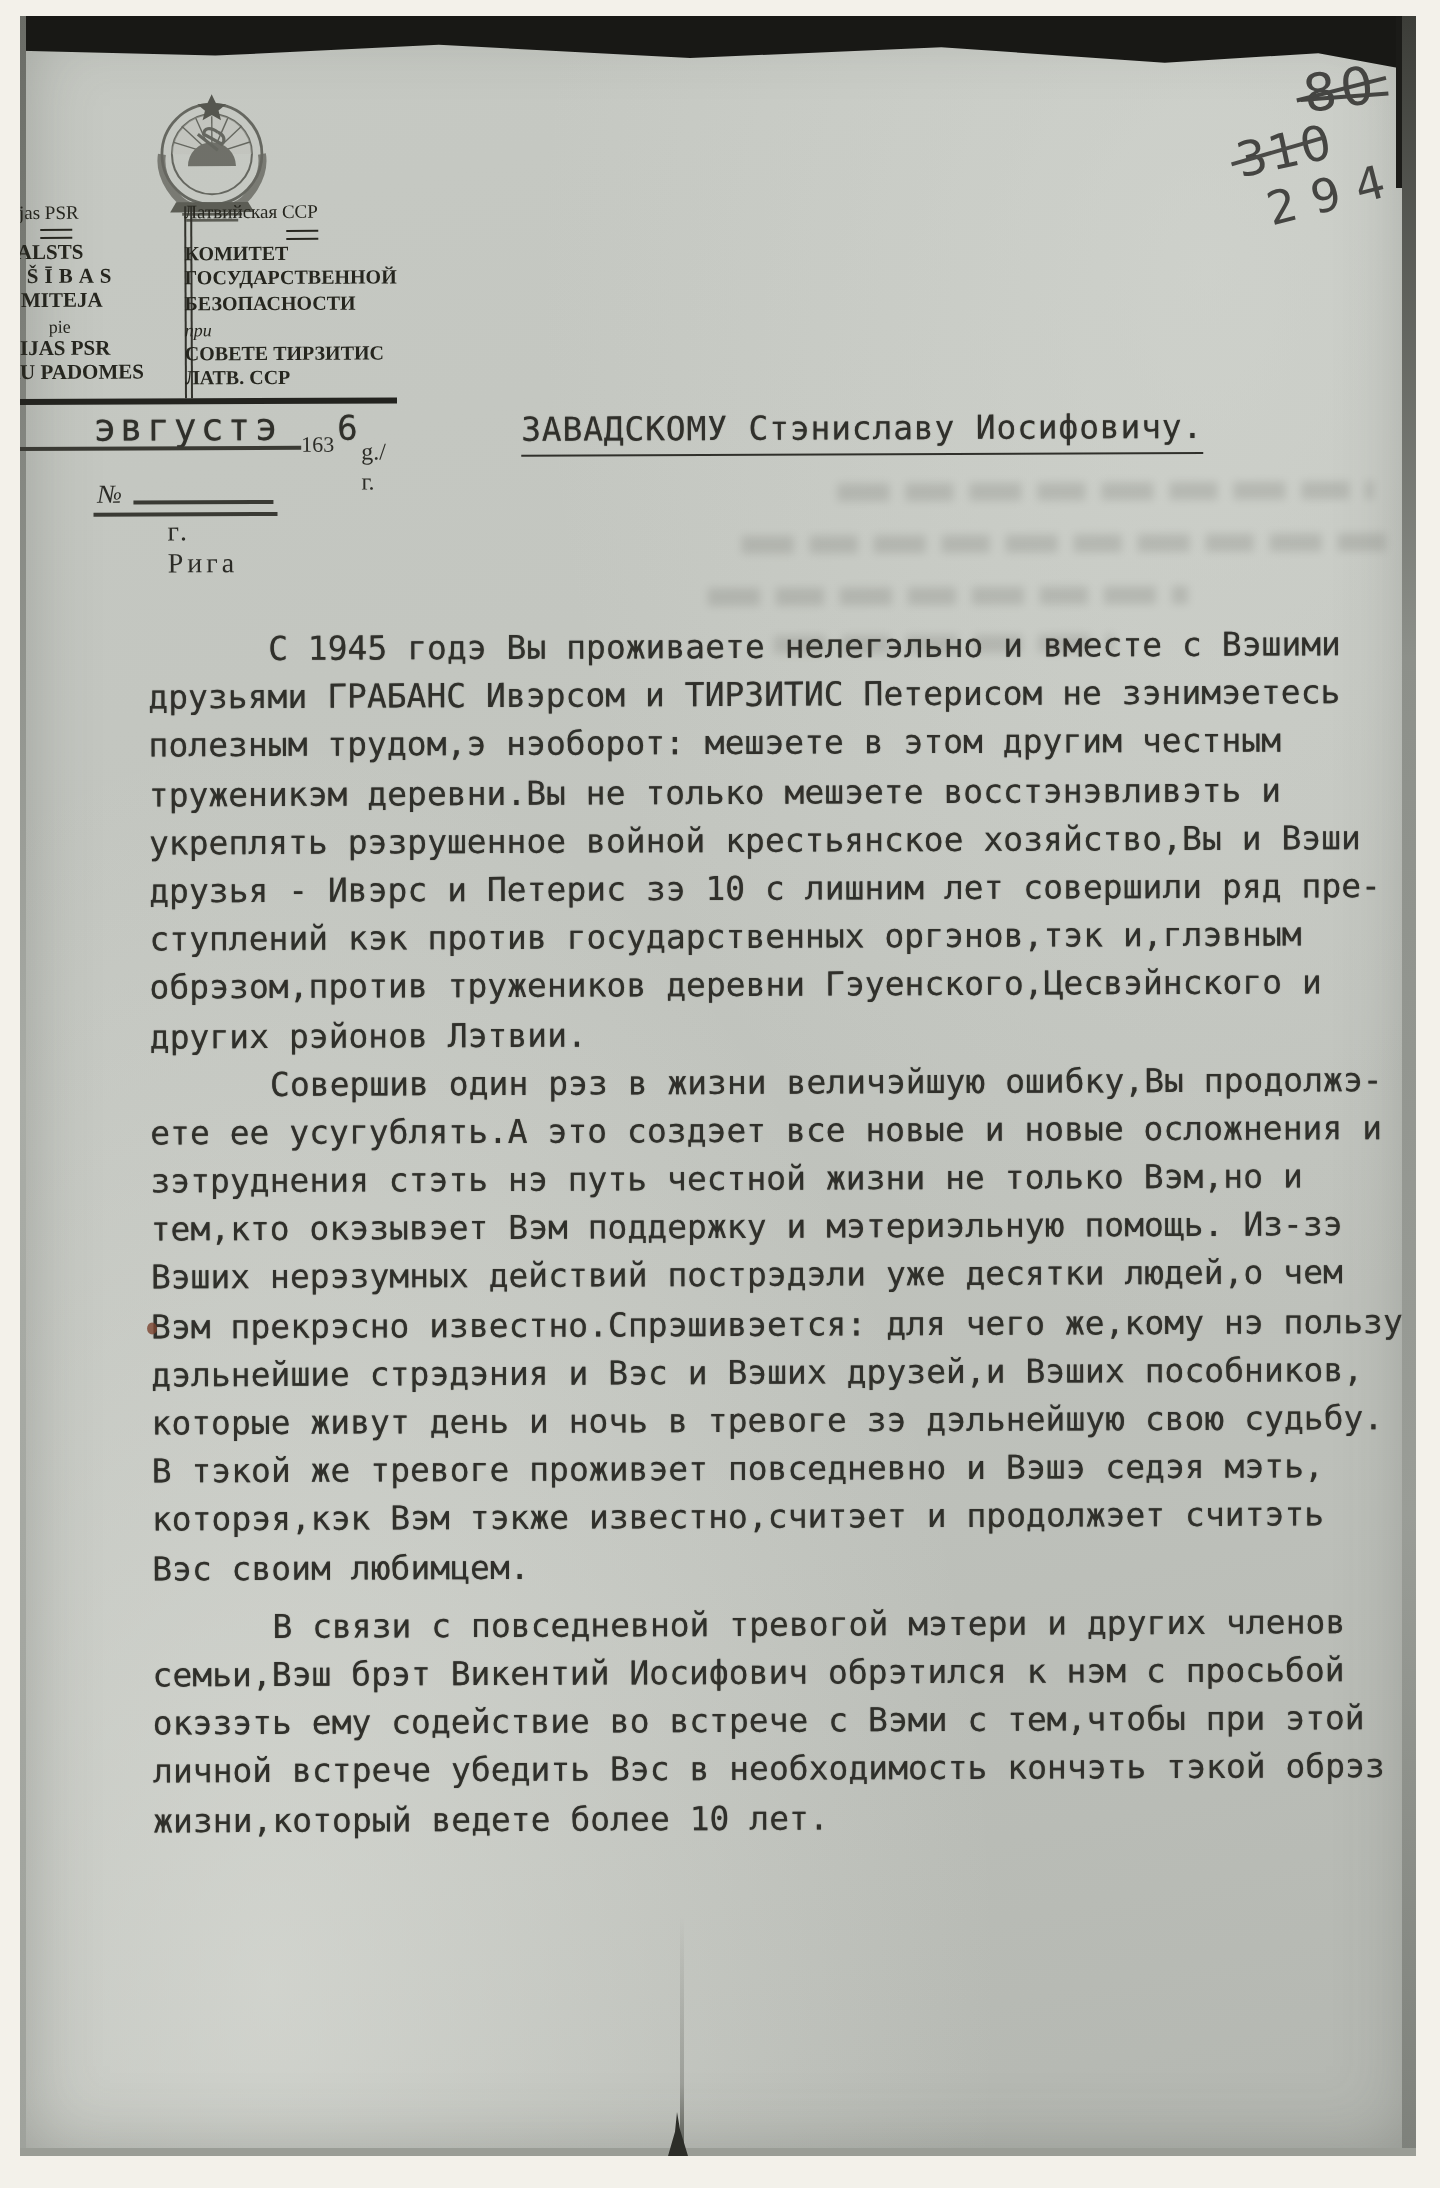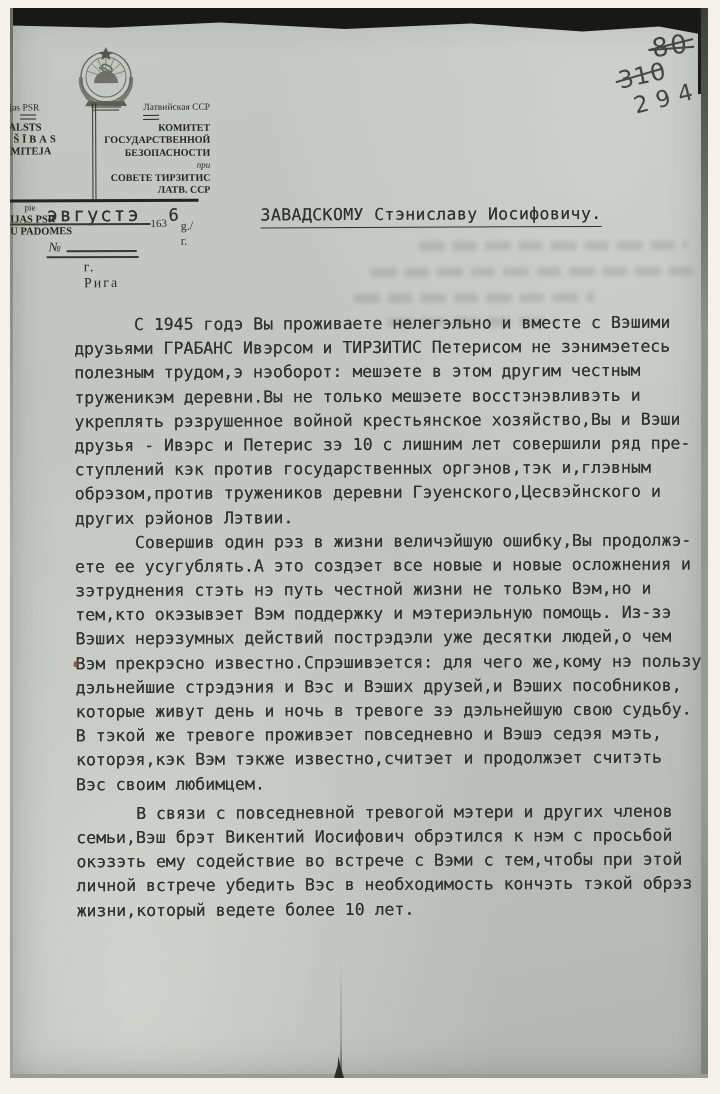--- a/index.html
+++ b/index.html
@@ -57,26 +57,26 @@
   .hand-bot{left:625px;top:78px;font-size:23px;transform:rotate(-14deg);letter-spacing:8px;}
 
   
   .lh{position:absolute;left:0;top:0;color:#23231f;}
   .emblem{position:absolute;left:58px;top:32px;opacity:.82;}
   .lh-left{
     position:absolute;left:-6px;top:92px;width:86px;
     font-family:"Liberation Serif",serif;font-weight:bold;
     font-size:10.5px;line-height:12px;text-align:left;color:#26261f;
   }
-  .lh-left .sm{font-weight:normal;font-size:9px;margin-top:44px;}
+  .lh-left .sm{font-weight:normal;font-size:9px;}
   .lh-left .sp{letter-spacing:3px;}
   .lh-right{
     position:absolute;left:84px;top:92px;width:118px;
     font-family:"Liberation Serif",serif;font-weight:bold;
-    font-size:10px;line-height:12.5px;text-align:right;color:#26261f;
+    font-size:10px;line-height:12.5px;text-align:left;color:#26261f;
   }
   .lh-right .sm{font-weight:normal;font-style:italic;font-size:9px;}
   .lh-right .first{font-weight:normal;font-size:9.5px;}
   .lh-left .first{font-weight:normal;font-size:9.5px;}
   .orn{display:block;width:16px;height:3px;margin:1px auto 2px auto;
     border-top:1px solid #26261f;border-bottom:1px solid #26261f;}
   .orn-l{margin:1px 18px 2px 18px;}
   .divider{position:absolute;left:84px;top:94px;height:96px;width:2px;
     border-left:1px solid #33332d;border-right:1px solid #33332d;}
   .lh-rule{position:absolute;left:0px;top:190px;width:190px;height:3px;background:#23231f;}

